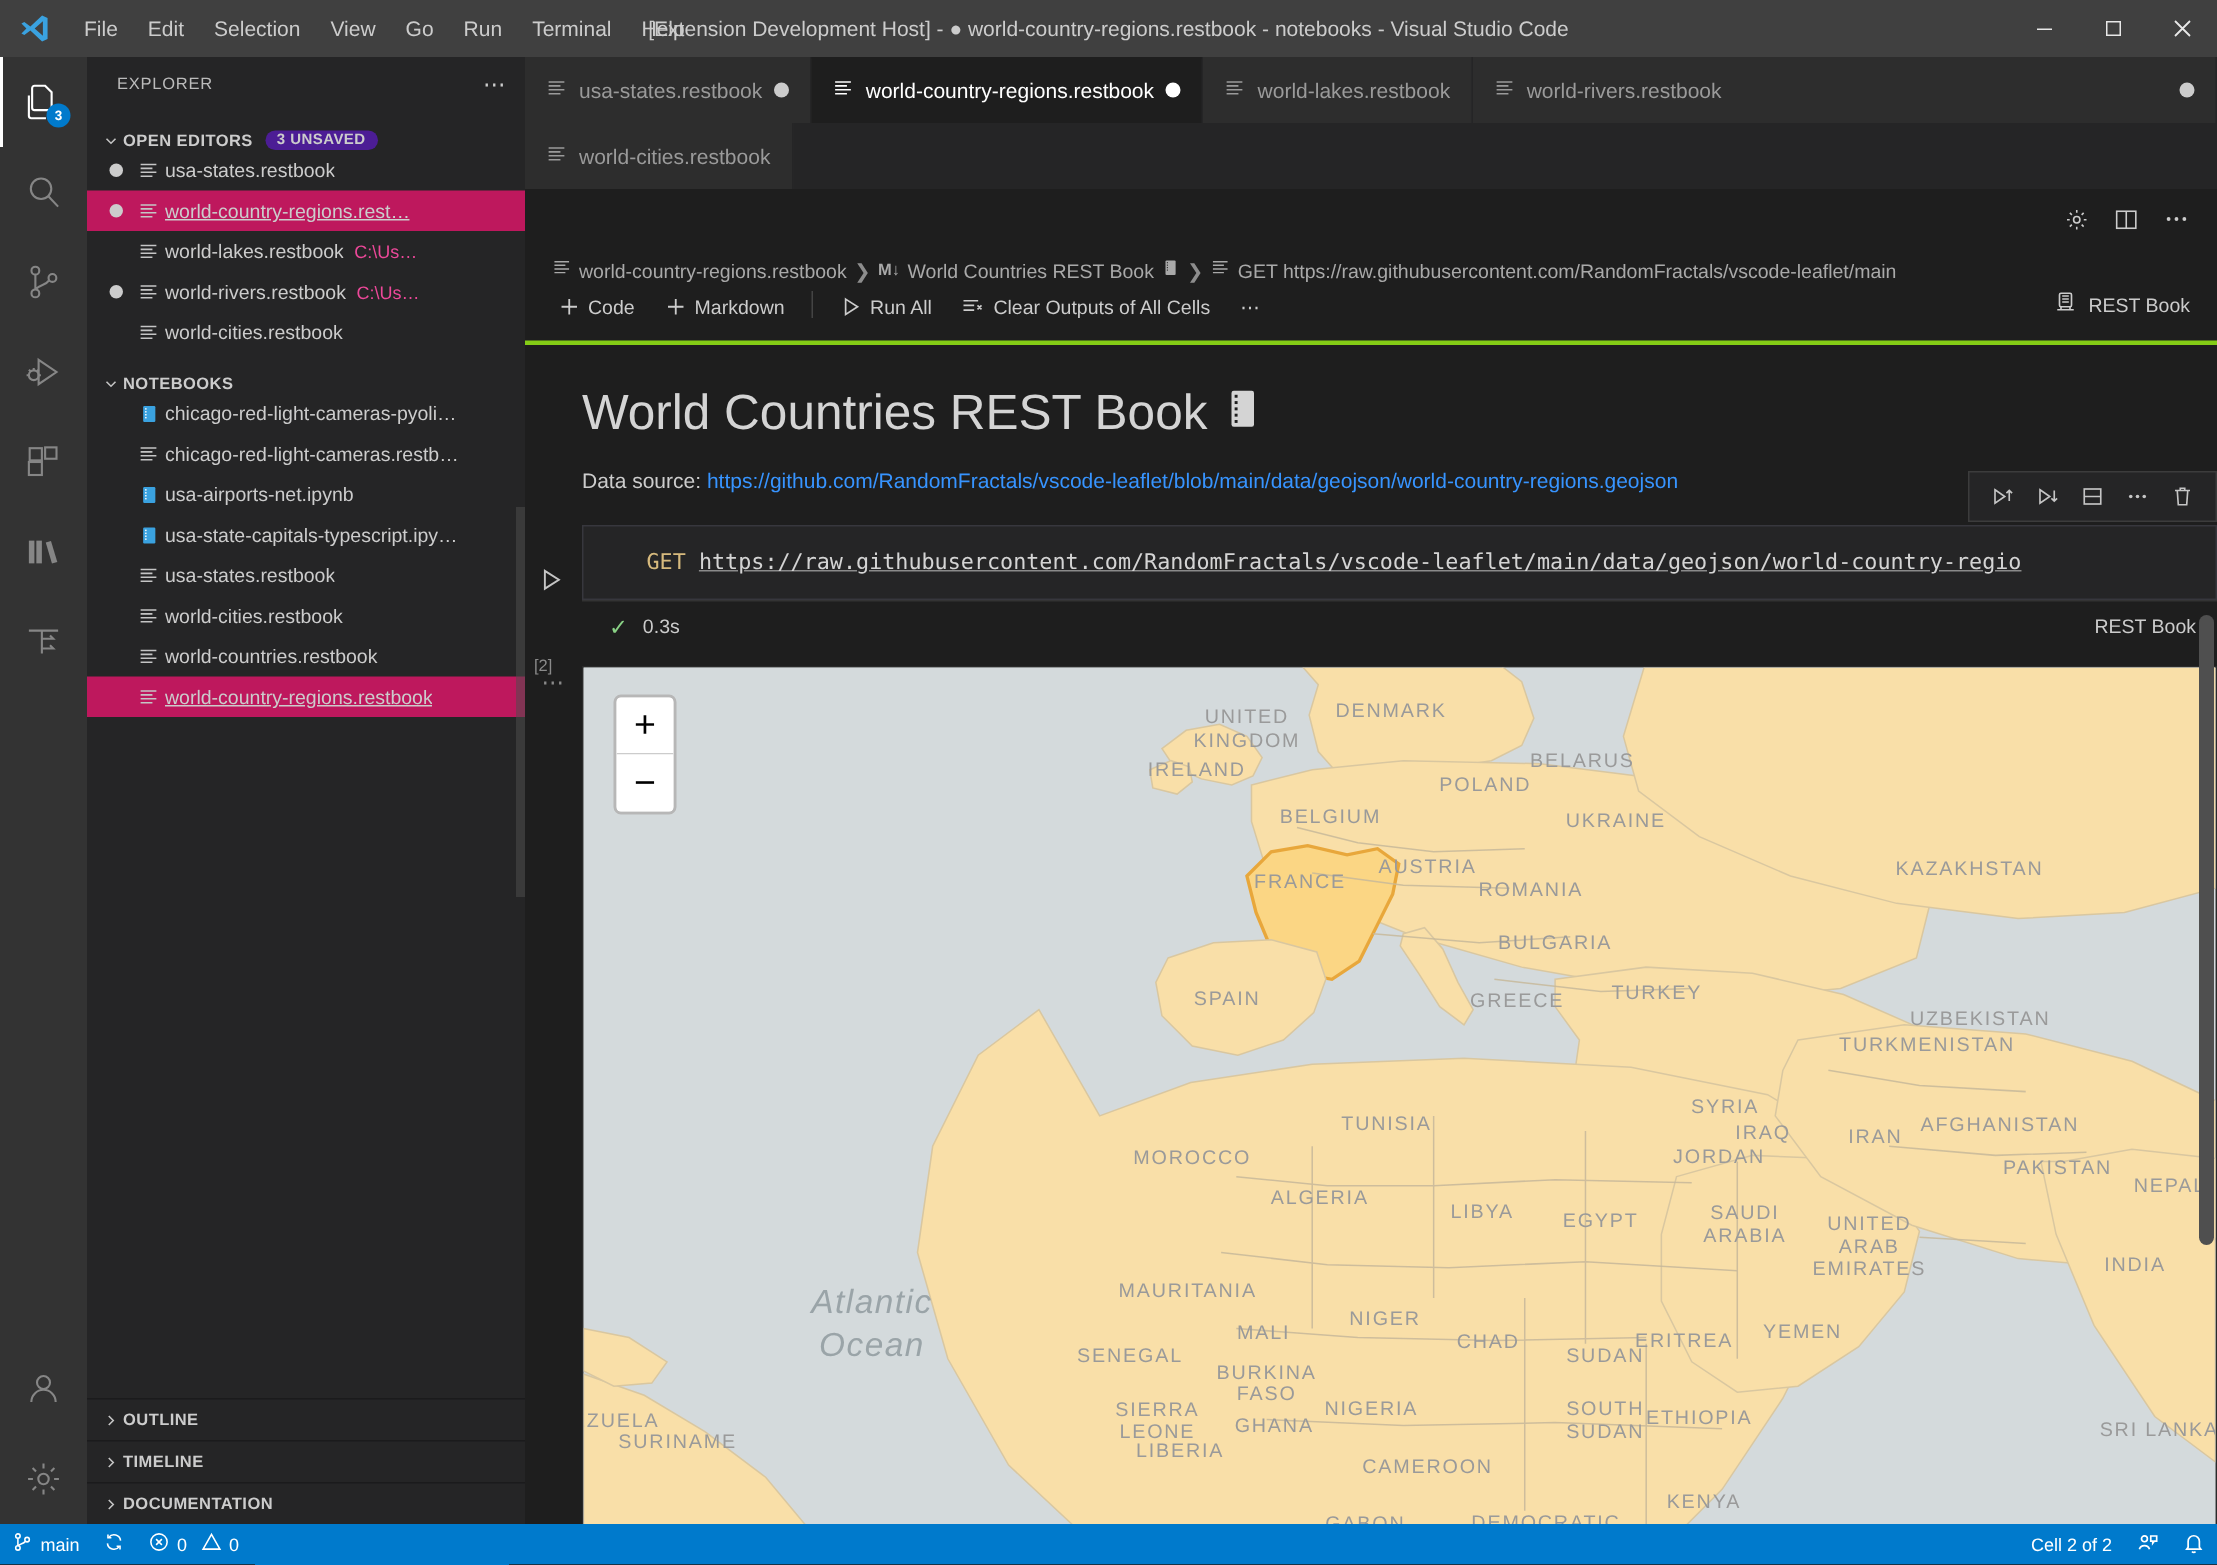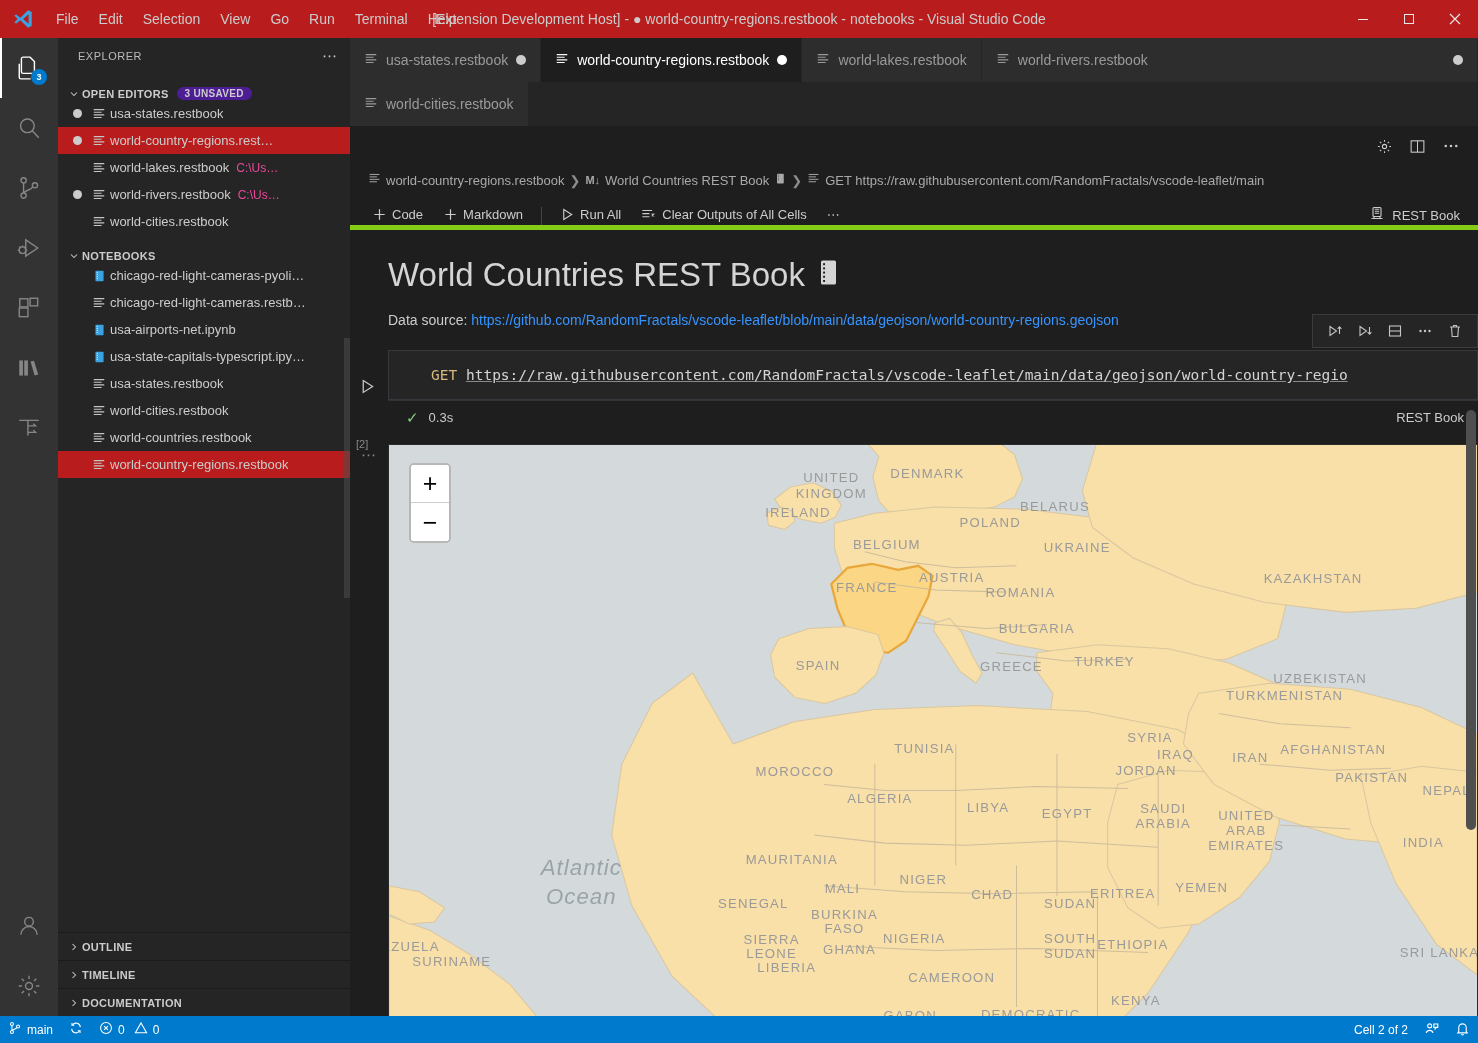--- a/index.html
+++ b/index.html
@@ -8,21 +8,21 @@
     background: #1e1e1e;
     font-family: "Liberation Sans", sans-serif;
     font-size: 13px;
     color: #cccccc;
     -webkit-font-smoothing: antialiased;
   }
   #app { position: relative; width: 1478px; height: 1043px; display: flex; flex-direction: column; }
 
   
   .titlebar {
-    height: 38px; background: #b91c1c; display: flex; align-items: center;
+    height: 38px; background: #404040; display: flex; align-items: center;
     flex: 0 0 38px; position: relative; color: #cccccc;
   }
   .vs-logo { width: 46px; display:flex; align-items:center; justify-content:center; }
   .menu { display: flex; align-items: center; height: 100%; }
   .menu-item { padding: 0 10px; line-height: 38px; font-size: 14px; color: #cccccc; cursor: default; }
   .window-title {
     position: absolute; left: 0; right: 0; text-align: center;
     font-size: 14px; color: #cccccc; pointer-events: none;
   }
   .wincontrols { margin-left: auto; display: flex; height: 100%; position: relative; z-index:2; }
@@ -62,21 +62,21 @@
   }
   .chev { width: 16px; display:inline-flex; align-items:center; justify-content:center; color:#c5c5c5; }
   .badge-unsaved {
     margin-left: 8px; background: #4c1d95; color:#cccccc; border-radius: 11px;
     padding: 1px 8px; font-size: 10px; font-weight: 600;
   }
   .tree-row {
     height: 27px; display: flex; align-items: center; font-size: 13px; color: #cccccc;
     padding-right: 8px; cursor: pointer; white-space: nowrap; overflow: hidden;
   }
-  .tree-row.selected { background: #b91c1c; }
+  .tree-row.selected { background: #be185d; text-decoration: underline; }
   .dirty-dot { width: 22px; display:flex; align-items:center; justify-content:center; }
   .dirty-dot i { width: 9px; height: 9px; border-radius: 50%; background: #cccccc; display:block; }
   .fi { width: 22px; display: flex; align-items:center; justify-content:center; flex: 0 0 22px; }
   .fname { overflow: hidden; text-overflow: ellipsis; white-space: nowrap; }
   .fpath { color: #ec4899; font-size: 12px; margin-left: 7px; white-space: nowrap; }
   .tree-pad-1 { padding-left: 8px; }
   .tree-pad-2 { padding-left: 30px; }
   .sidebar-spacer { flex: 1; }
   .bottom-section {
     height: 28px; display:flex; align-items:center; font-size:11px; font-weight:bold;
@@ -108,22 +108,22 @@
   .ea { cursor: pointer; display: flex; align-items: center; }
 
   .breadcrumbs {
     height: 28px; display: flex; align-items: center; gap: 5px; padding-left: 18px;
     font-size: 13px; color: #a9a9a9; overflow: hidden; white-space: nowrap;
   }
   .bc { display: flex; align-items: center; gap: 5px; cursor: pointer; }
   .bc-sep { color: #8d8d8d; }
 
   .nbtoolbar {
-    height: 36px; display: flex; align-items: flex-end; gap: 4px; padding-left: 14px;
-    font-size: 13px; color: #cccccc; border-bottom: 5px solid #84cc16;
+    height: 36px; display: flex; align-items: flex-start; gap: 4px; padding-left: 14px;
+    font-size: 13px; color: #cccccc; border-bottom: 3px solid #84cc16;
   }
   .nbt { display: flex; align-items: center; gap: 5px; padding: 3px 8px; cursor: pointer; border-radius: 3px; }
   .nbt-sep { width: 1px; height: 18px; background: #444; margin: 0 6px; }
   .nbt-right { margin-left: auto; display: flex; align-items: center; gap: 7px; padding-right: 18px; }
 
   
   .notebook { flex: 1; overflow: hidden; position: relative; background: #1e1e1e; }
   .md-cell { padding: 26px 20px 0 38px; }
   .md-title { font-size: 33px; font-weight: normal; color: #d4d4d4; display:flex; align-items:center; gap:10px; }
   .md-sub { margin-top: 18px; font-size: 14px; color: #cccccc; }

